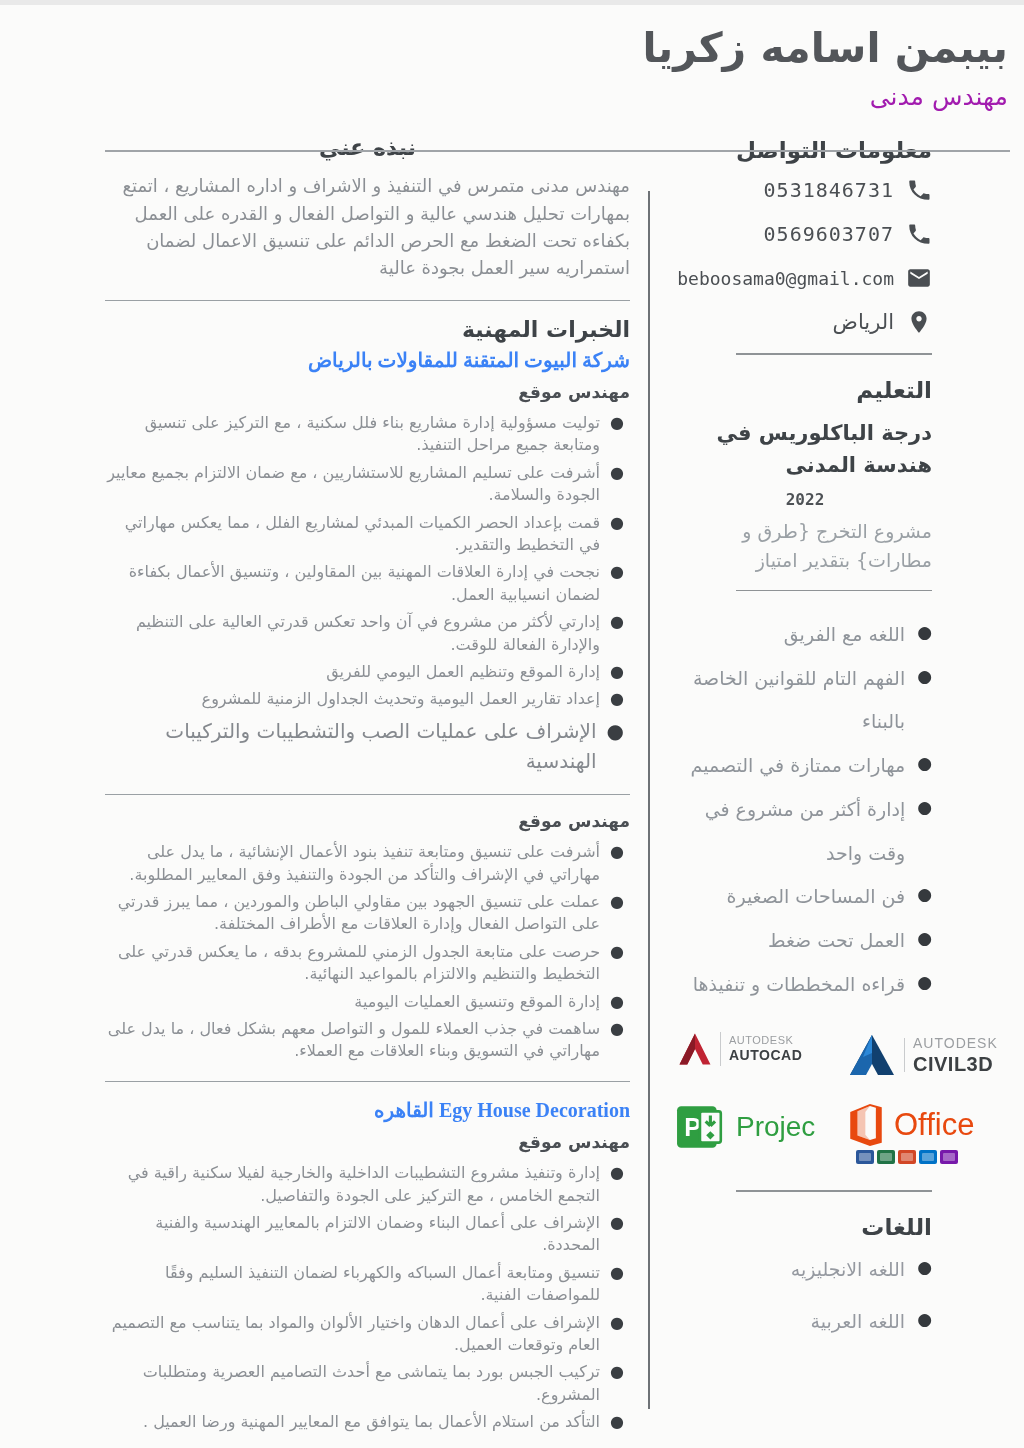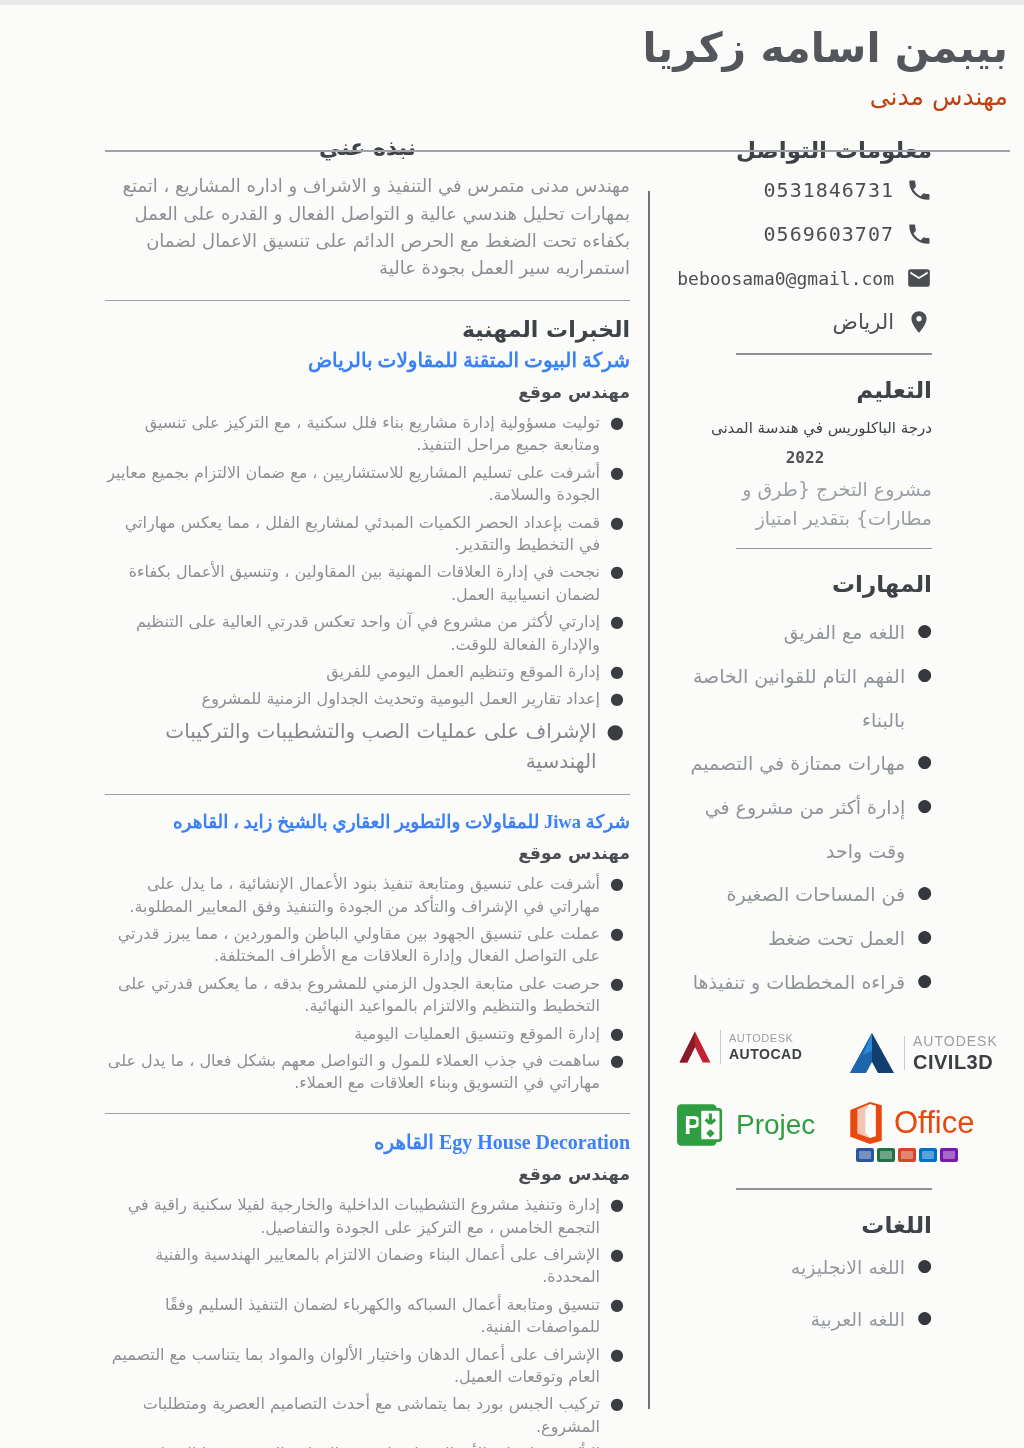--- a/index.html
+++ b/index.html
@@ -4,42 +4,42 @@
 <style>
   html,body { margin:0; padding:0; background:#e9e9e9; }
   .page {
     position:relative; width:1024px; height:1448px; margin:5px auto;
     background:#fbfbfa; overflow:hidden; direction:rtl;
     font-family:"DejaVu Sans", sans-serif; color:#43474b;
   }
   
   .header { padding:20px 16px 0 0; text-align:right; }
   .name { font-size:41px; font-weight:bold; color:#53565a; line-height:1.15; letter-spacing:0; }
-  .subtitle { font-size:25px; color:#c2410c; margin-top:10px;text-align:right; }
+  .subtitle { font-size:25px; color:#a21caf; margin-top:10px;text-align:right; }
   .header-rule { position:absolute; left:105px; right:14px; top:145px; height:2px; background:#a0a4a8; }
   .vertical-divider { position:absolute; left:648px; top:186px; width:2px; height:1218px; background:#6e7276; }
 
   
   .columns { display:flex; direction:rtl; margin-top:2px; }
   .sidebar { width:374px; box-sizing:border-box; padding:24px 20px 0 16px; }
   .side-content { margin-right:72px; text-align:right; }
   .main { width:525px; box-sizing:border-box; margin-right:20px; padding-top:22px; text-align:right; }
 
   
   .side-heading { font-size:23px; font-weight:bold; color:#3e4347; margin:0 0 14px; }
   .contact-row { display:flex; direction:rtl; align-items:center; gap:12px; margin:0 0 18px; }
   .contact-row .cicon { flex:0 0 auto; width:26px; height:26px; }
   .mono { font-family:"DejaVu Sans Mono", monospace; }
   .phone-text { font-size:20px; color:#4b4f53; letter-spacing:1px; }
   .email-text { font-size:18px; color:#4b4f53; direction:ltr; }
   .loc-text { font-size:21px; color:#4b4f53; }
   .side-rule { width:196px; height:1.5px; background:#8f9396; margin:14px 0 22px auto; margin-right:0; }
   .side-content .side-rule { margin-right:0; margin-left:auto; }
 
-  .edu-degree { font-size:15px; font-weight:normal; color:#3e4347; line-height:1.55; margin:2px 0 8px; }
+  .edu-degree { font-size:21px; font-weight:bold; color:#3e4347; line-height:1.55; margin:2px 0 8px; }
   .edu-year { font-size:16px; font-weight:600; color:#4e5256; text-align:center; padding-left:12px; margin:2px 0 8px; }
   .edu-project { font-size:19px; color:#9aa0a5; line-height:1.55; margin-bottom:4px; }
 
   .skill-list { margin-top:6px; }
   .skill-item { display:flex; direction:rtl; gap:12px; font-size:19px; color:#8f949a; line-height:2.3; }
   .skill-item .dot, .lang-item .dot { color:#35393d; font-size:17px; line-height:inherit; }
 
   .logos { direction:ltr; margin:26px 0 6px; padding-left:10px; }
   .logo-row { display:flex; align-items:flex-start; margin-bottom:26px; }
   .logo-cell { display:flex; align-items:center; }
@@ -125,21 +125,20 @@
 
         <div class="side-rule"></div>
 
         <div class="side-heading">التعليم</div>
         <div class="edu-degree">درجة الباكلوريس في هندسة المدنى</div>
         <div class="edu-year mono">2022</div>
         <div class="edu-project">مشروع التخرج {طرق و مطارات} بتقدير امتياز</div>
 
         <div class="side-rule"></div>
 
-        <div class="side-heading">المهارات</div>
         <div class="skill-list">
           <div class="skill-item">
               <span class="dot">●</span>
               <span>اللغه مع الفريق</span>
             </div>
           <div class="skill-item">
               <span class="dot">●</span>
               <span>الفهم التام للقوانين الخاصة بالبناء</span>
             </div>
           <div class="skill-item">
@@ -283,21 +282,20 @@
           <div class="bullet bullet-large">
               <span class="dot">●</span>
               <span>الإشراف على عمليات الصب والتشطيبات والتركيبات الهندسية</span>
             </div>
         </div>
       </div>
 
       <hr class="main-rule">
 
       <div>
-        <div class="company company-wide">شركة Jiwa للمقاولات والتطوير العقاري بالشيخ زايد ، القاهره</div>
         <div class="role">مهندس موقع</div>
         <div class="bullets">
           <div class="bullet">
               <span class="dot">●</span>
               <span>أشرفت على تنسيق ومتابعة تنفيذ بنود الأعمال الإنشائية ، ما يدل على مهاراتي في الإشراف والتأكد من الجودة والتنفيذ وفق المعايير المطلوبة.</span>
             </div>
           <div class="bullet">
               <span class="dot">●</span>
               <span>عملت على تنسيق الجهود بين مقاولي الباطن والموردين ، مما يبرز قدرتي على التواصل الفعال وإدارة العلاقات مع الأطراف المختلفة.</span>
             </div>

